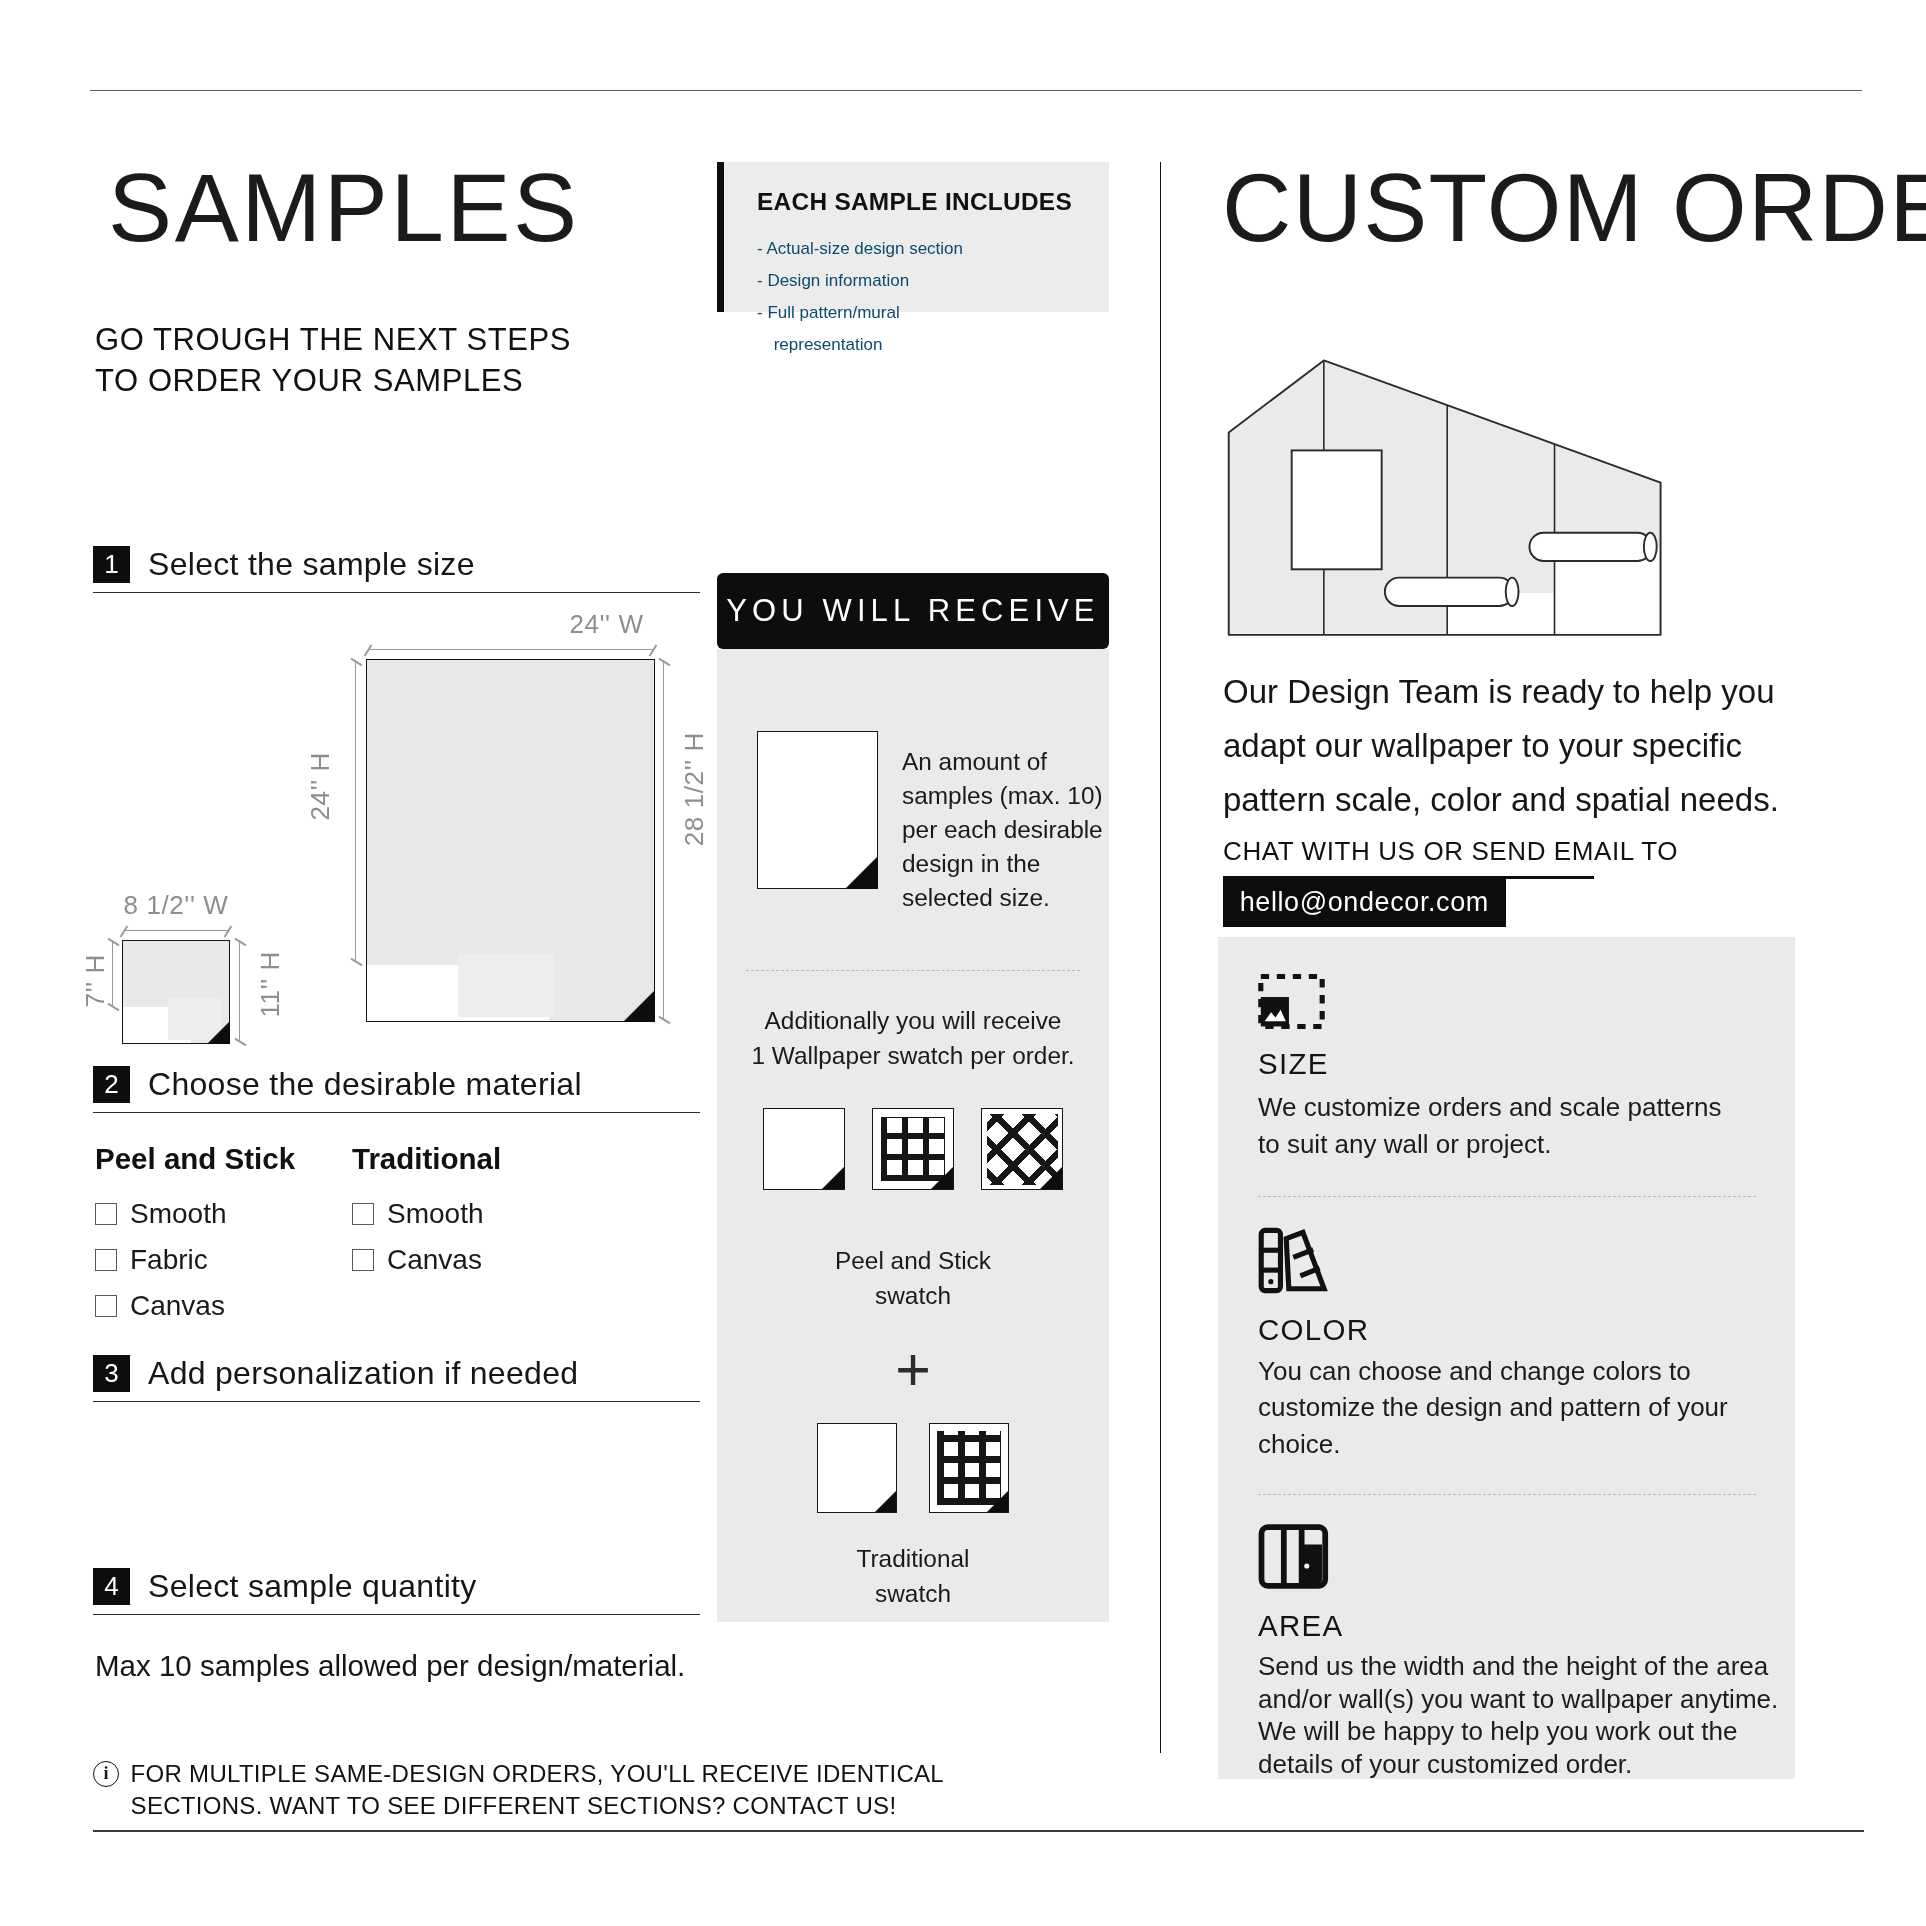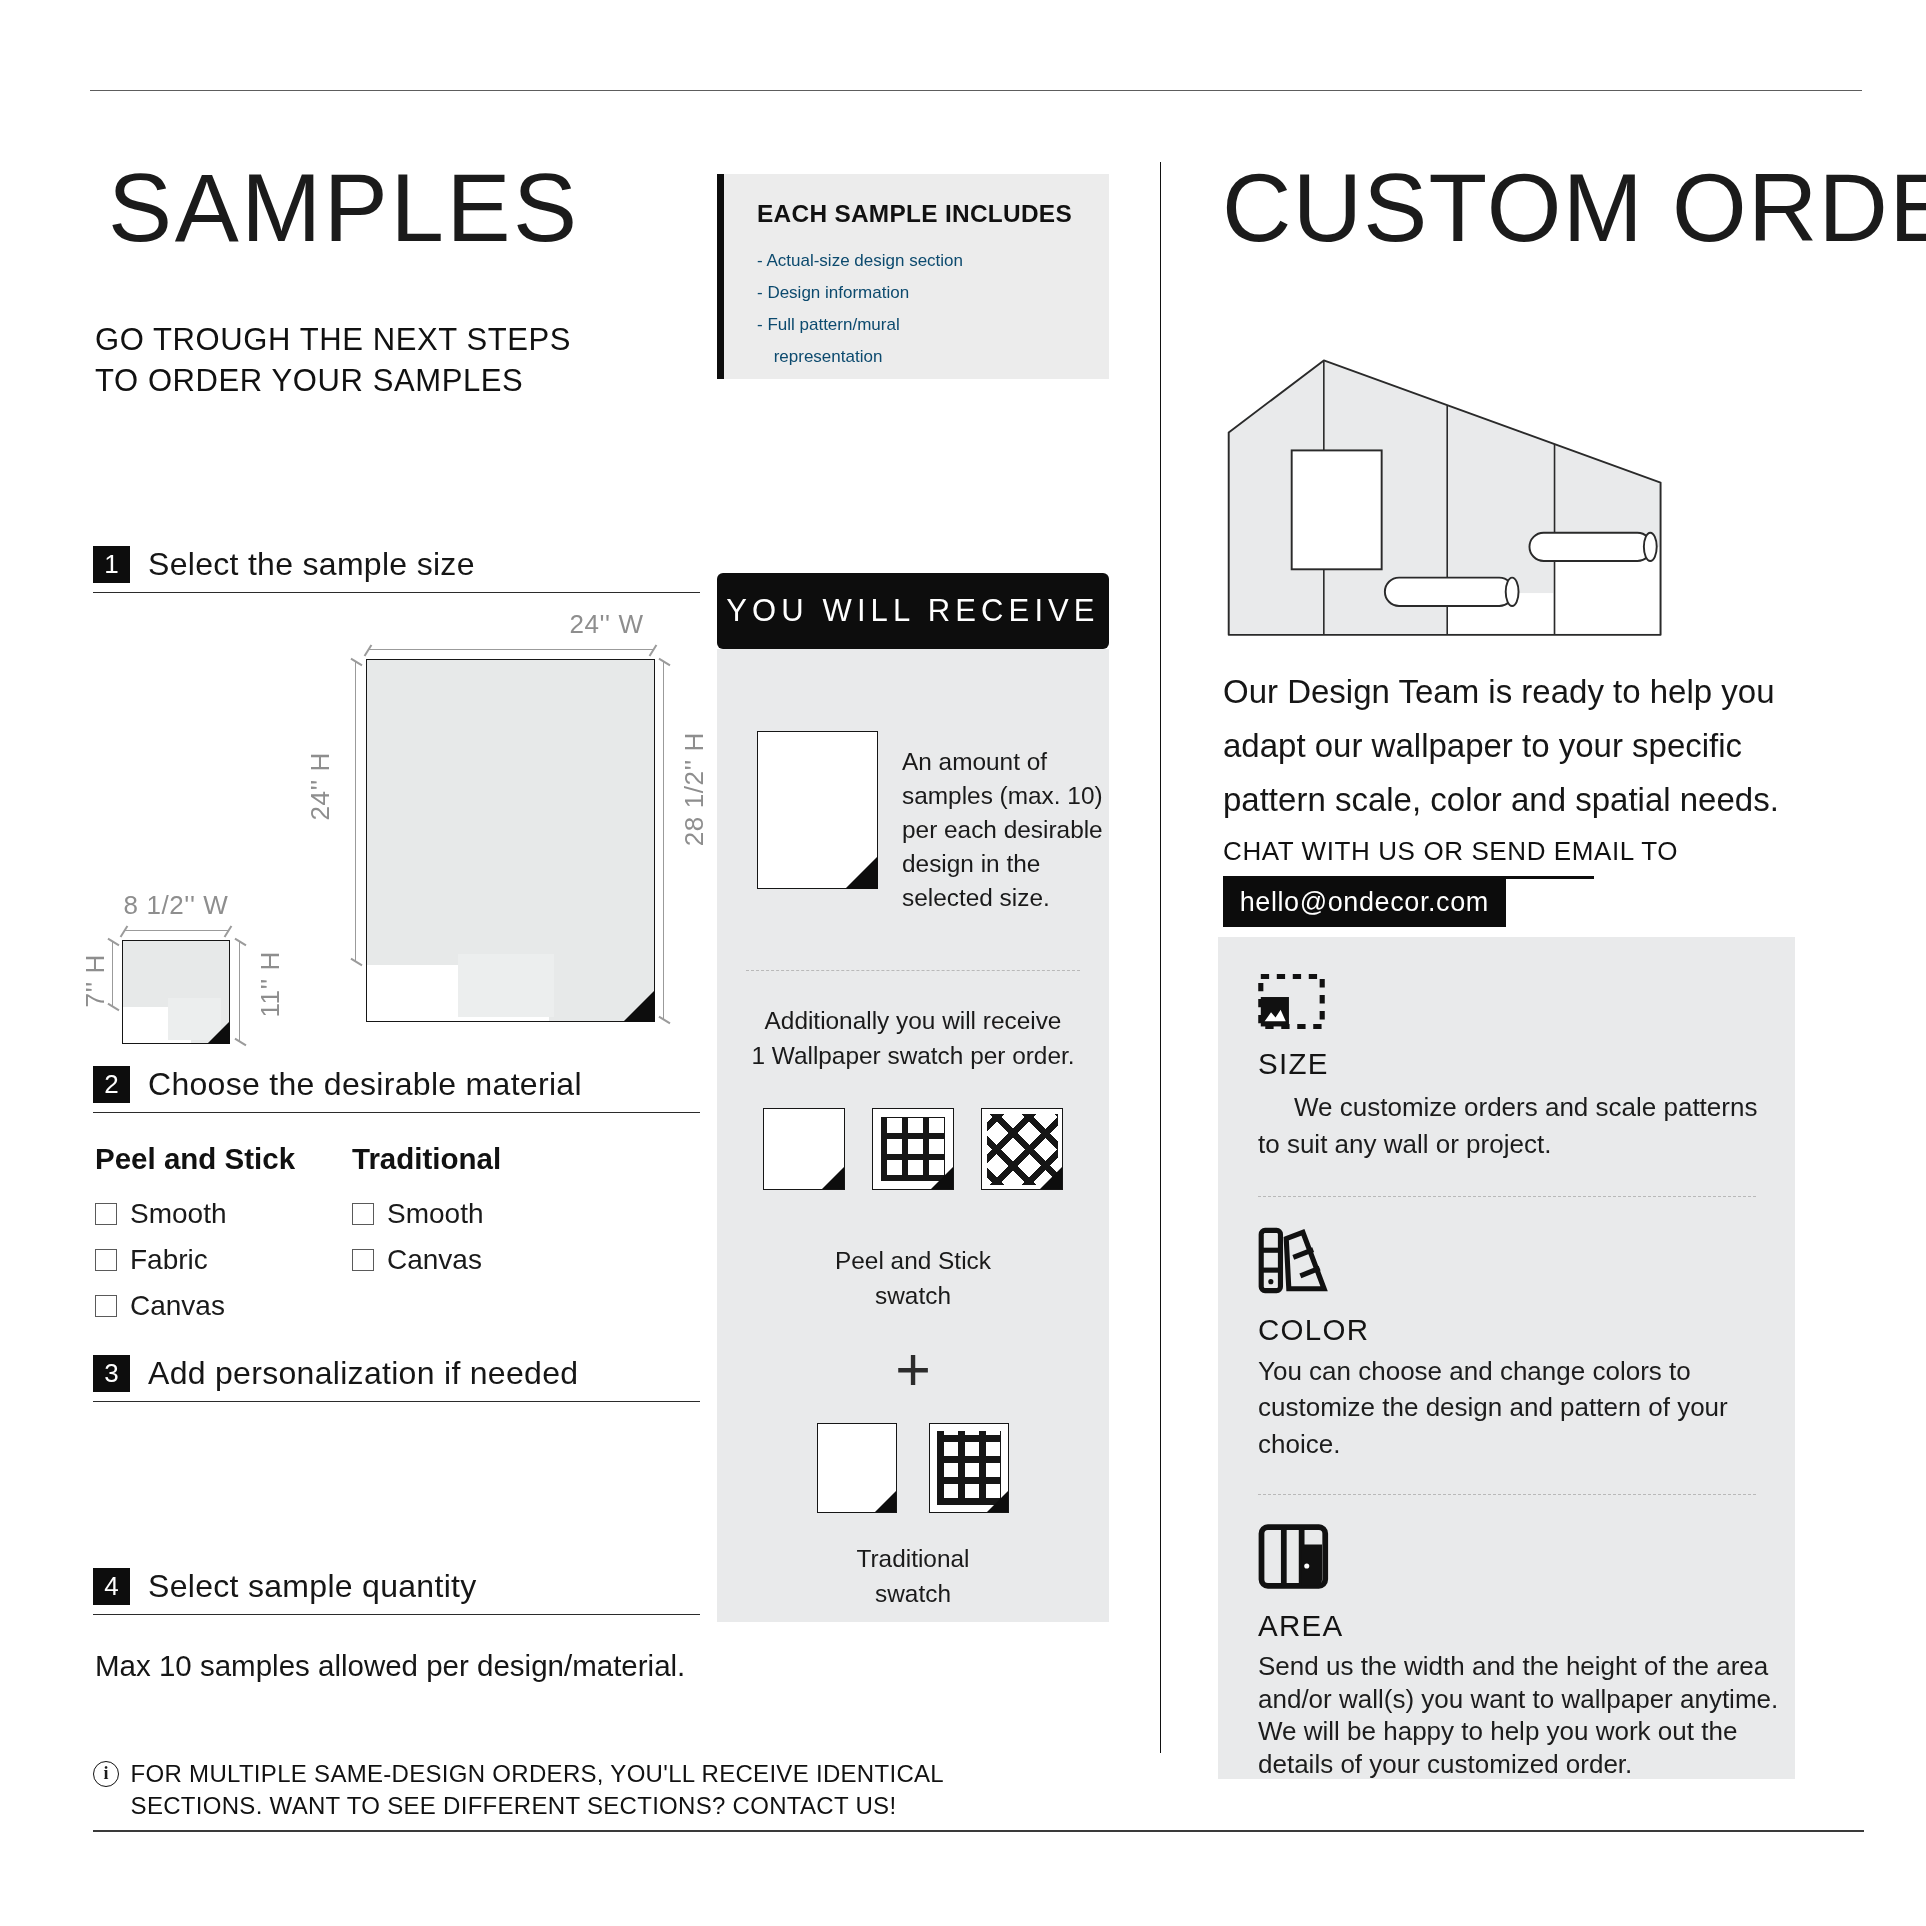--- a/index.html
+++ b/index.html
@@ -203,21 +203,21 @@
   <div class="abs body-text" style="left:95px; top:1644px;">Max 10 samples allowed per design/material.</div>
 
   <div class="note" style="left:93px; top:1758px;">
     <span class="info-ic">i</span>
     <div class="note-lines">
       <div>FOR MULTIPLE SAME-DESIGN ORDERS, YOU'LL RECEIVE IDENTICAL</div>
       <div>SECTIONS. WANT TO SEE DIFFERENT SECTIONS? CONTACT US!</div>
     </div>
   </div>
 
-  <div class="includes-box" style="left:717px; top:162px; width:392px; height:205px;margin-top:12px;">
+  <div class="includes-box" style="left:717px; top:162px; width:392px; height:150px;">
     <div class="includes-title">EACH SAMPLE INCLUDES</div>
     <div class="includes-item">- Actual-size design section</div>
     <div class="includes-item">- Design information</div>
     <div class="includes-item">- Full pattern/mural</div>
     <div class="includes-item indent">representation</div>
   </div>
 
   <div class="receive-hdr" style="left:717px; top:573px; width:392px; height:76px;border-radius:6px;">YOU WILL RECEIVE</div>
 
   <div class="receive-box" style="left:717px; top:649px; width:392px; height:973px;">
@@ -312,21 +312,21 @@
   <div class="panel" style="left:1218px; top:937px; width:577px; height:842px;">
 
     <div class="icon-box" style="left:40px; top:37px; width:67px; height:55px;">
       <svg width="67" height="55" viewBox="0 0 104 86">
         <rect x="4" y="4" width="96" height="78" fill="none" stroke="#111" stroke-width="8" stroke-dasharray="13 12"></rect>
         <rect x="4" y="36" width="44" height="46" fill="#111"></rect>
         <path d="M10 74 L20 60 L27 68 L35 56 L43 74 Z" fill="#fff"></path>
       </svg>
     </div>
     <div class="card-title" style="left:40px; top:110px;">SIZE</div>
-    <div class="card-line" style="left:40px; top:155px;margin-left:36px;">We customize orders and scale patterns</div>
+    <div class="card-line" style="left:40px; top:155px;">We customize orders and scale patterns</div>
     <div class="card-line" style="left:40px; top:192px;">to suit any wall or project.</div>
     <div class="dash" style="left:40px; top:259px; width:498px;"></div>
 
     <div class="icon-box" style="left:40px; top:290px; width:77px; height:67px;">
       <svg width="77" height="67" viewBox="0 0 120 104">
         <g fill="none" stroke="#111" stroke-width="8">
           <rect x="5" y="5" width="30" height="94" rx="6"></rect>
           <line x1="5" y1="36" x2="35" y2="36"></line>
           <line x1="5" y1="67" x2="35" y2="67"></line>
         </g>

